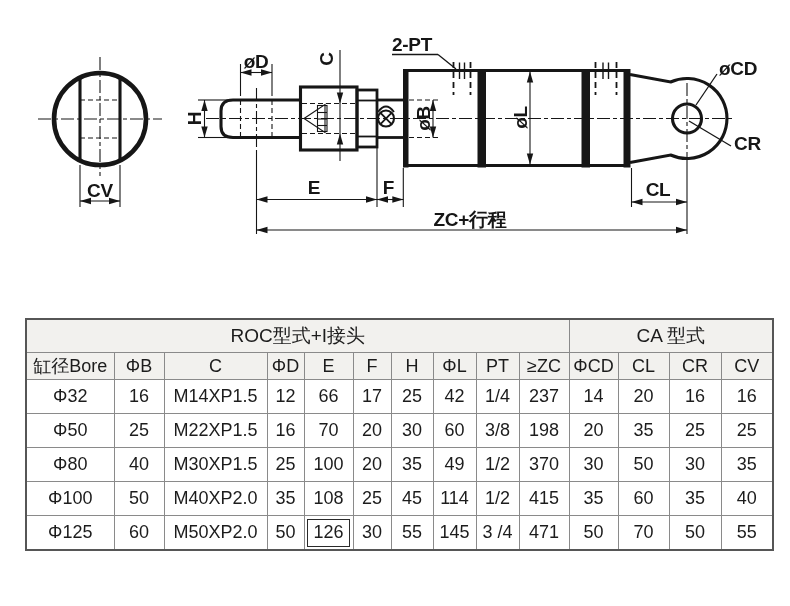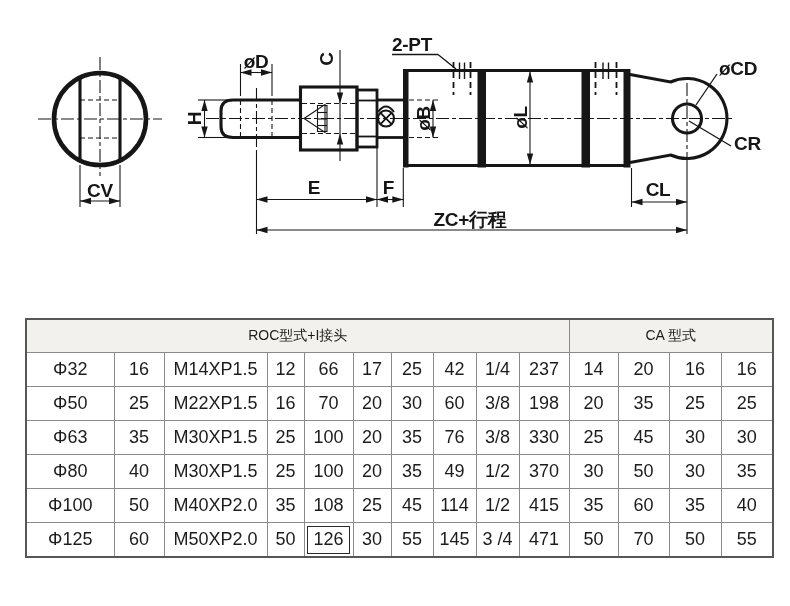--- a/index.html
+++ b/index.html
@@ -30,21 +30,21 @@
     position:absolute;left:25px;top:318px;border-collapse:collapse;table-layout:fixed;
     border:2px solid var(--touter);background:#fff;
     font-family:"Liberation Sans",sans-serif;font-size:18px;color:var(--text);
   }
   table[data-name="spec-table"] th,
   table[data-name="spec-table"] td{
     border:1px solid var(--tborder);text-align:center;vertical-align:middle;
     padding:0;overflow:hidden;white-space:nowrap;font-weight:normal;
   }
   table[data-name="spec-table"] thead th{background:var(--headbg);}
-  tr.group th{height:32px;font-size:14px;}
+  tr.group th{height:32px;font-size:19px;}
   tr.cols th{height:26px;}
   tbody tr{height:34px;}
   td.hl{outline:1.5px solid #2a2a2a;outline-offset:-4px;}
 </style>
 </head>
 <body>
 
 <div class="canvas" data-name="page">
 
   <svg width="790" height="300" viewBox="0 0 790 300" data-name="technical-drawing">
@@ -202,20 +202,36 @@
         <col style="width: 49px;">
         <col style="width: 51px;">
         <col style="width: 52px;">
         <col style="width: 52px;">
       </colgroup>
       <thead>
         <tr class="group" data-name="group-header-row">
           <th colspan="10" data-name="group-header-cell">ROC型式+I接头</th>
           <th colspan="4" data-name="group-header-cell">CA 型式</th>
         </tr>
+        <tr class="cols" data-name="column-header-row">
+          <th data-name="column-header-cell">缸径Bore</th>
+          <th data-name="column-header-cell">ΦB</th>
+          <th data-name="column-header-cell">C</th>
+          <th data-name="column-header-cell">ΦD</th>
+          <th data-name="column-header-cell">E</th>
+          <th data-name="column-header-cell">F</th>
+          <th data-name="column-header-cell">H</th>
+          <th data-name="column-header-cell">ΦL</th>
+          <th data-name="column-header-cell">PT</th>
+          <th data-name="column-header-cell">≥ZC</th>
+          <th data-name="column-header-cell">ΦCD</th>
+          <th data-name="column-header-cell">CL</th>
+          <th data-name="column-header-cell">CR</th>
+          <th data-name="column-header-cell">CV</th>
+        </tr>
       </thead>
       <tbody>
         <tr data-name="table-row">
           <td data-name="row-header-cell">Φ32</td>
           <td data-name="data-cell">16</td>
           <td data-name="data-cell">M14XP1.5</td>
           <td data-name="data-cell">12</td>
           <td data-name="data-cell">66</td>
           <td data-name="data-cell">17</td>
           <td data-name="data-cell">25</td>
@@ -237,36 +253,20 @@
           <td data-name="data-cell">30</td>
           <td data-name="data-cell">60</td>
           <td data-name="data-cell">3/8</td>
           <td data-name="data-cell">198</td>
           <td data-name="data-cell">20</td>
           <td data-name="data-cell">35</td>
           <td data-name="data-cell">25</td>
           <td data-name="data-cell">25</td>
         </tr>
         <tr data-name="table-row">
-          <td data-name="row-header-cell">Φ63</td>
-          <td data-name="data-cell">35</td>
-          <td data-name="data-cell">M30XP1.5</td>
-          <td data-name="data-cell">25</td>
-          <td data-name="data-cell">100</td>
-          <td data-name="data-cell">20</td>
-          <td data-name="data-cell">35</td>
-          <td data-name="data-cell">76</td>
-          <td data-name="data-cell">3/8</td>
-          <td data-name="data-cell">330</td>
-          <td data-name="data-cell">25</td>
-          <td data-name="data-cell">45</td>
-          <td data-name="data-cell">30</td>
-          <td data-name="data-cell">30</td>
-        </tr>
-        <tr data-name="table-row">
           <td data-name="row-header-cell">Φ80</td>
           <td data-name="data-cell">40</td>
           <td data-name="data-cell">M30XP1.5</td>
           <td data-name="data-cell">25</td>
           <td data-name="data-cell">100</td>
           <td data-name="data-cell">20</td>
           <td data-name="data-cell">35</td>
           <td data-name="data-cell">49</td>
           <td data-name="data-cell">1/2</td>
           <td data-name="data-cell">370</td>

